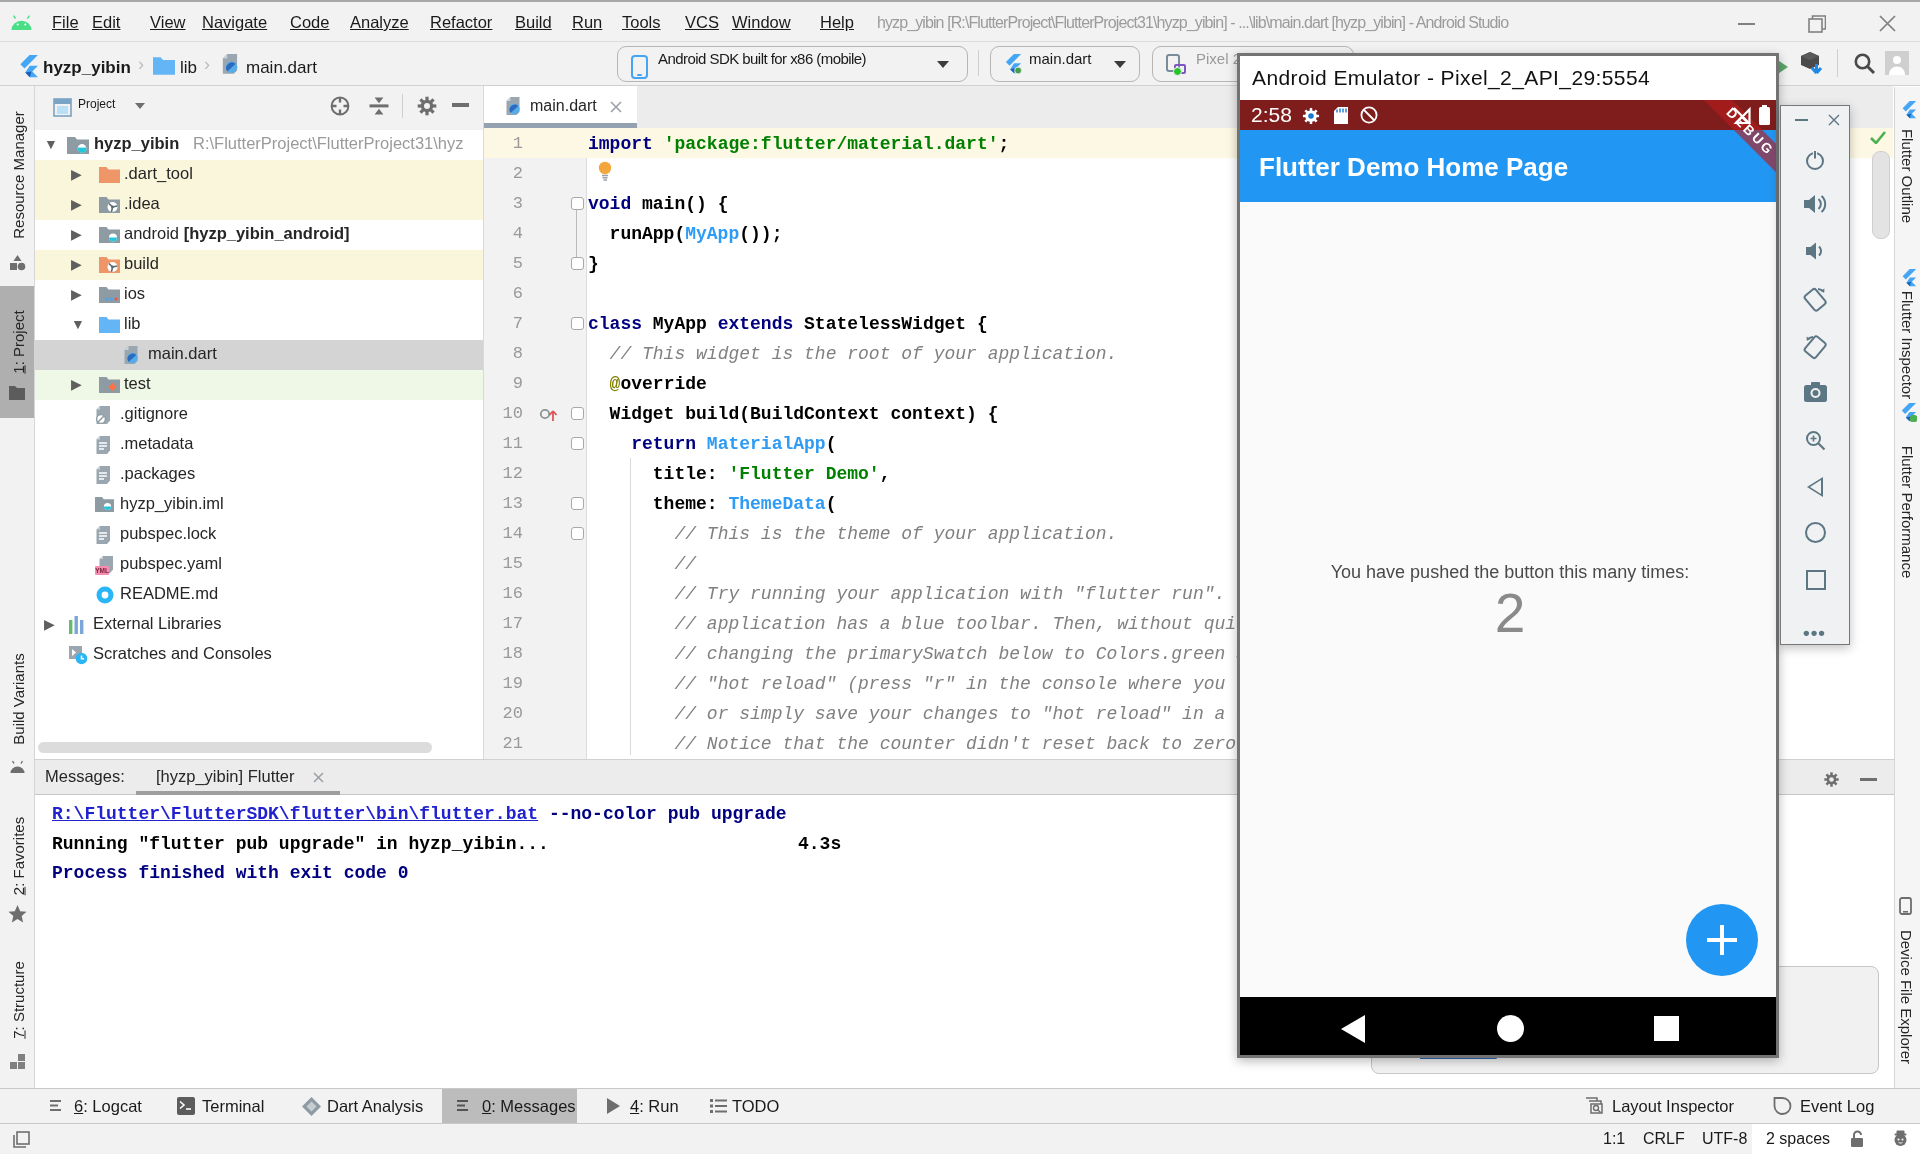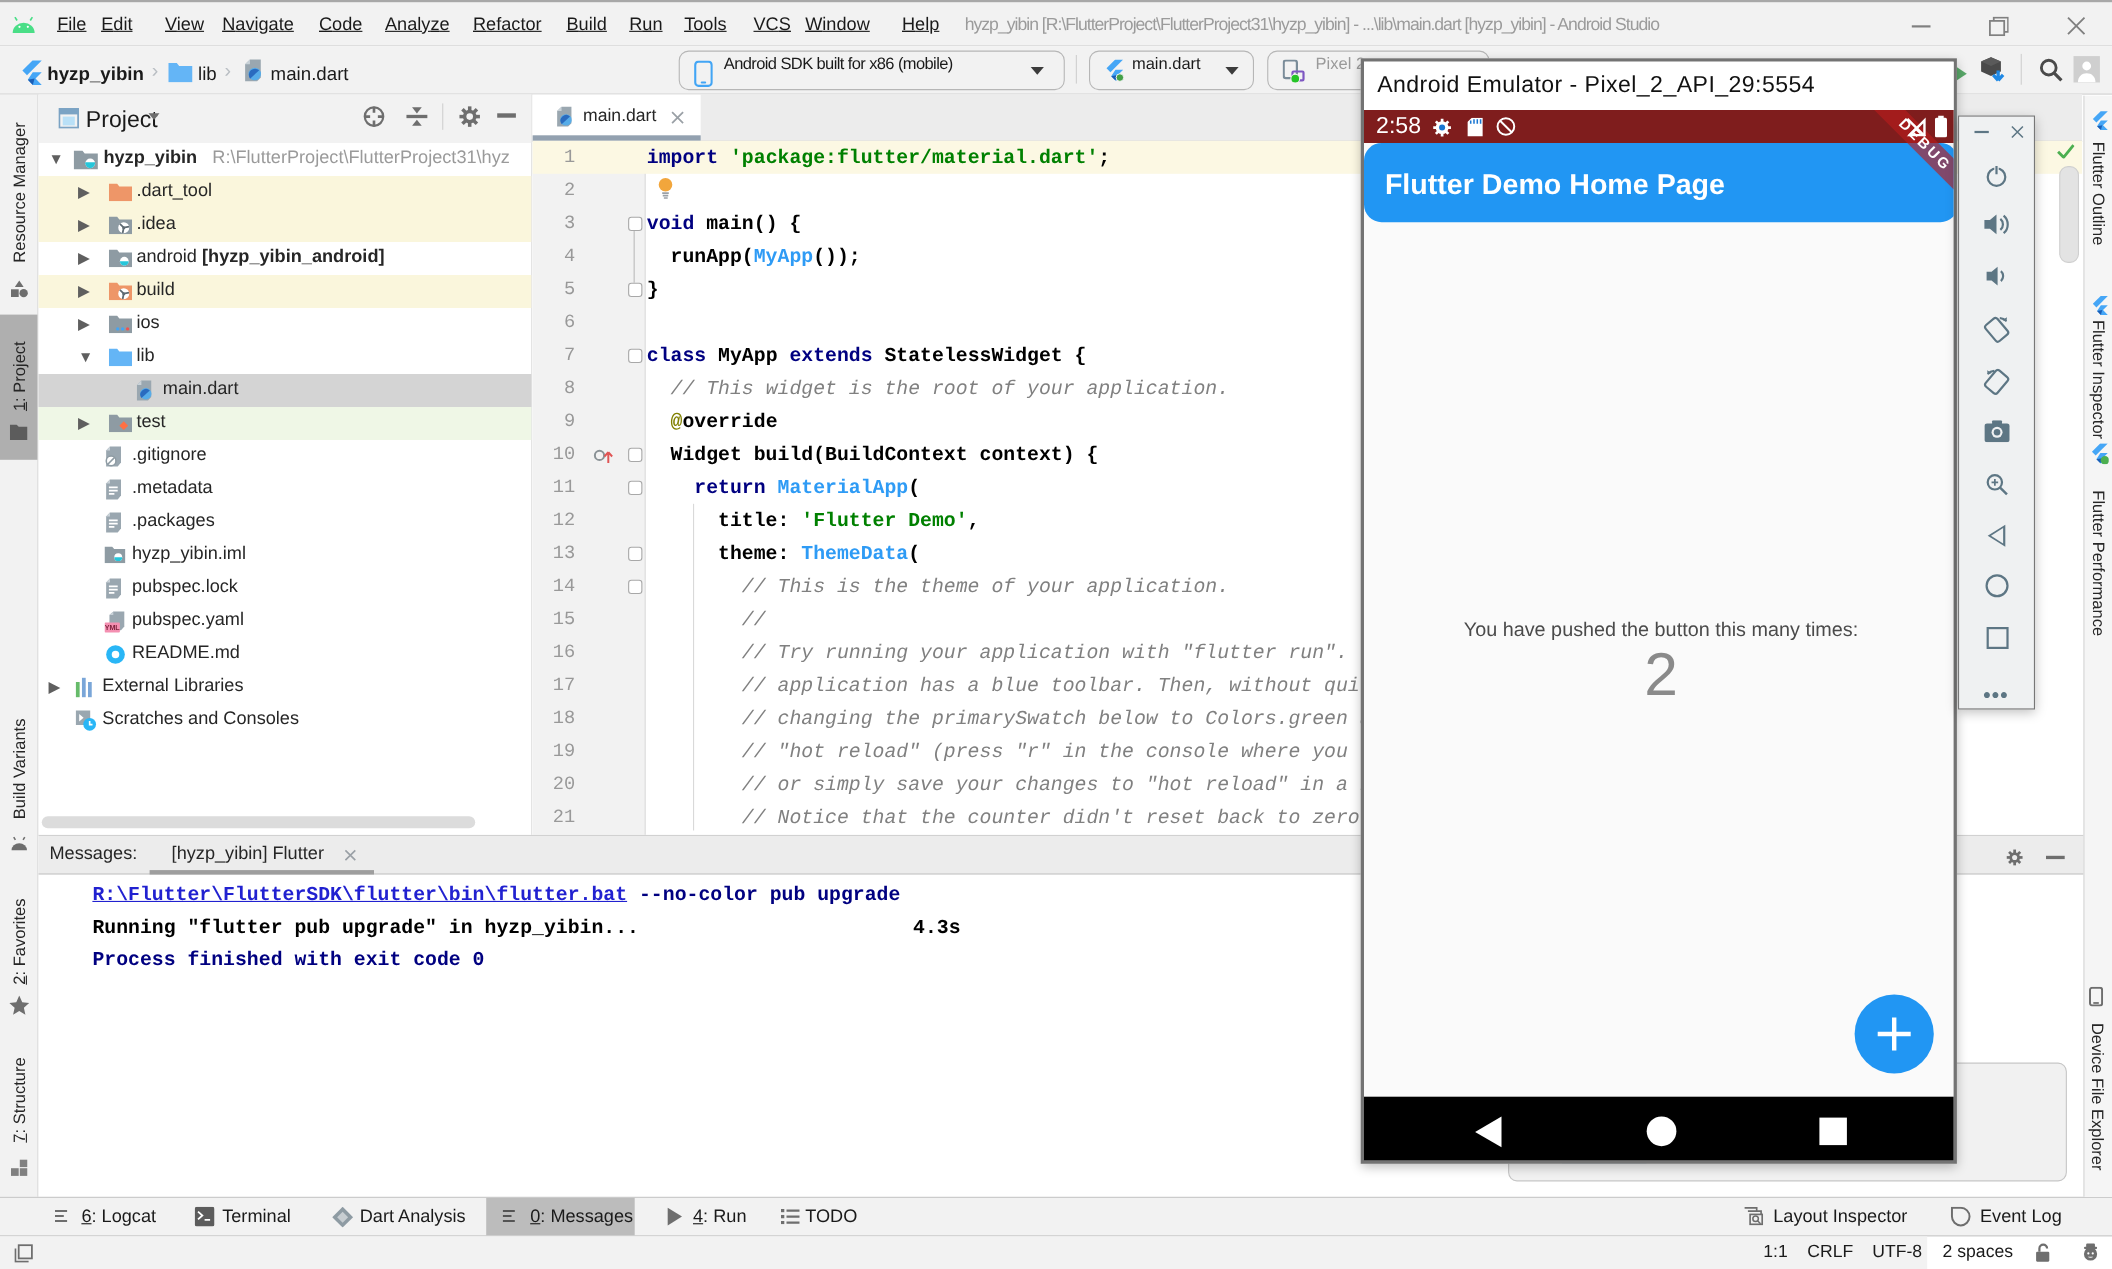--- a/index.html
+++ b/index.html
@@ -36,34 +36,34 @@
 .cl{position:absolute;left:104px;height:30px;font-size:18px;line-height:30px;white-space:pre;font-family:"Liberation Mono",monospace;font-weight:bold;color:#000;}
 .kw{color:#000080;}
 .str{color:#008000;}
 .cls{color:#2e9bf5;}
 .cmt{color:#808080;font-style:italic;font-weight:normal;}
 .ann{color:#808000;}
 .fold{position:absolute;left:87px;width:11px;height:11px;background:#fff;border:1px solid #a8a8a8;border-radius:3px;}
 
 #messages{left:35px;top:759px;width:1885px;height:329px;background:#fff;border-top:1px solid #d1d1d1;box-sizing:border-box;}
 #mhead{position:absolute;left:0;top:0;width:1885px;height:35px;background:#ececec;border-bottom:1px solid #c6c6c6;box-sizing:border-box;}
-.conline{position:absolute;font-size:18px;font-family:"Liberation Mono",monospace;font-weight:bold;white-space:pre;margin-left:32px;}
+.conline{position:absolute;font-size:18px;font-family:"Liberation Mono",monospace;font-weight:bold;white-space:pre;}
 
 #twbar{left:0;top:1088px;width:1920px;height:34px;background:#f2f2f2;border-top:1px solid #c8c8c8;border-bottom:1px solid #c8c8c8;}
 .twlab{position:absolute;top:8px;font-size:16.5px;color:#1a1a1a;white-space:nowrap;}
 #statusbar{left:0;top:1124px;width:1752px;height:30px;background:#f2f2f2;}
 .stlab{position:absolute;top:6px;font-size:16px;color:#1a1a1a;white-space:nowrap;}
 
 #rstripe{left:1894px;top:87px;width:26px;height:1001px;background:#f5f5f5;border-left:1px solid #d6d6d6;}
 .vlabR{position:absolute;white-space:nowrap;font-size:15px;color:#262626;transform:translate(-50%,-50%) rotate(90deg);}
 
 #emu{left:1237px;top:53px;width:542px;height:1005px;background:#fafafa;border:3px solid #737373;box-sizing:border-box;z-index:50;overflow:hidden;box-shadow:0 3px 10px rgba(0,0,0,0.28);}
 #emutitle{position:absolute;left:0;top:0;width:540px;height:44px;background:#fff;}
 #emustatus{position:absolute;left:0;top:44px;width:540px;height:30px;background:#7f1d1d;}
-#emuappbar{position:absolute;left:0;top:74px;width:540px;height:72px;background:#2196f3;border-radius:16px;}
+#emuappbar{position:absolute;left:0;top:74px;width:540px;height:72px;background:#2196f3;}
 #emunav{position:absolute;left:0;top:941px;width:540px;height:62px;background:#000;}
 #emutb{left:1780px;top:105px;width:70px;height:540px;background:#eff1f2;border:1px solid #777;box-sizing:border-box;z-index:51;box-shadow:0 3px 10px rgba(0,0,0,0.25);}
 #evlog{left:1371px;top:966px;width:508px;height:108px;background:#f1f1f1;border:1px solid #c6c6c6;border-radius:8px;z-index:40;box-sizing:border-box;}
 </style>
 </head>
 <body>
 <div id="root">
   <div class="a" id="titlebar">
     <svg class="a" style="left:11px;top:13px" width="21" height="15" viewBox="0 0 21 15">
         <path d="M.5 15a10 9.3 0 0 1 20 0z" fill="#4ade87"></path>
@@ -187,21 +187,21 @@
       <rect x="0" y="8" width="7" height="7" fill="#808080"></rect>
       <rect x="8" y="8" width="7" height="7" fill="#808080"></rect>
     </svg>
   <div class="a" id="ppanel">
     <div id="phead"></div>
     <svg class="a" style="left:18px;top:12px" width="19" height="19" viewBox="0 0 19 19">
         <rect x="1" y="1" width="17" height="17" fill="none" stroke="#7ba3c4" stroke-width="1.6"></rect>
         <rect x="1" y="1" width="17" height="5" fill="#7ba3c4"></rect>
         <rect x="4" y="8" width="11" height="8" fill="#b9e0f7"></rect>
       </svg>
-    <div class="a" style="left:43px;top:11px;font-size:21px">Project</div>
+    <div class="a" style="left:43px;top:11px;font-size:12px">Project</div>
     <div class="darr" style="left:100px;top:17px;border-left-width:5px;border-right-width:5px;border-top-width:6px;border-top-color:#6e6e6e"></div>
     <svg class="a" style="left:294px;top:9px" width="22" height="22" viewBox="0 0 22 22">
         <circle cx="11" cy="11" r="8.4" fill="none" stroke="#6e6e6e" stroke-width="2"></circle>
         <path d="M11 2v5.5M11 14.5V20M2 11h5.5M14.5 11H20" stroke="#6e6e6e" stroke-width="2.4"></path>
       </svg>
     <svg class="a" style="left:333px;top:9px" width="22" height="22" viewBox="0 0 22 22">
         <rect x="1.5" y="9.4" width="19" height="3" fill="#6e6e6e"></rect>
         <path d="M6.6 2.6h8.8L11 8.2z" fill="#6e6e6e"></path>
         <path d="M6.6 19.4h8.8L11 13.8z" fill="#6e6e6e"></path>
       </svg>

